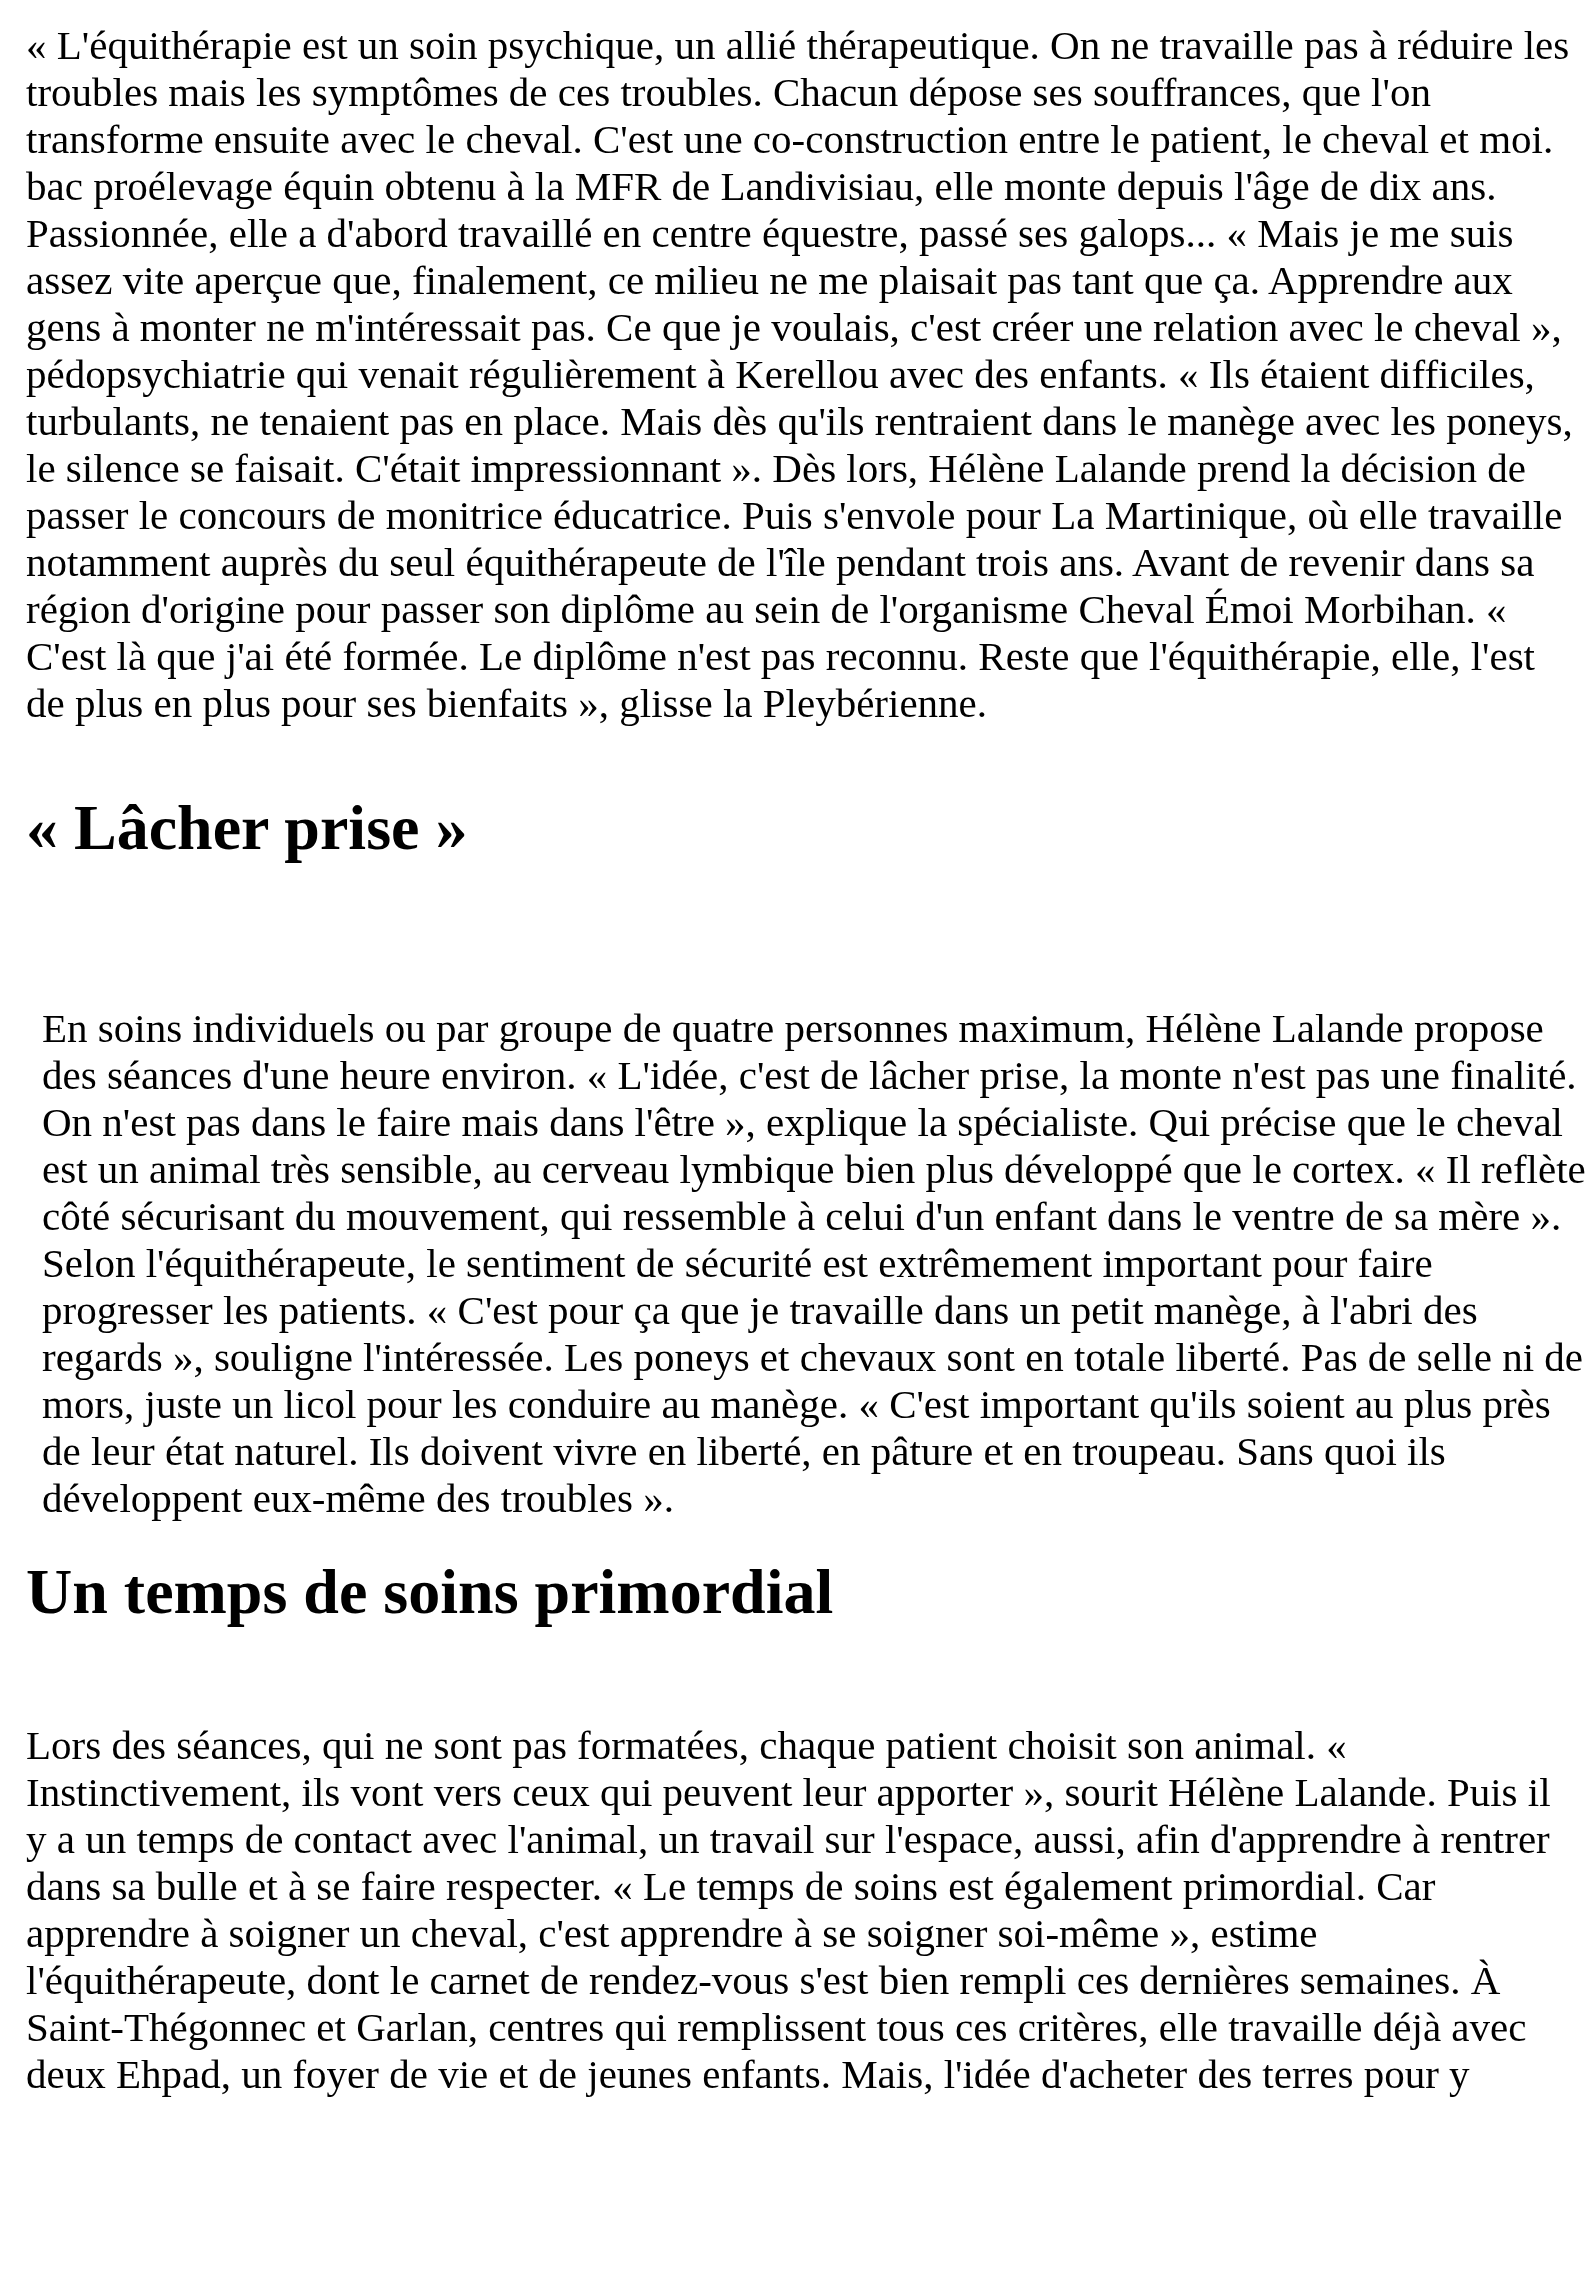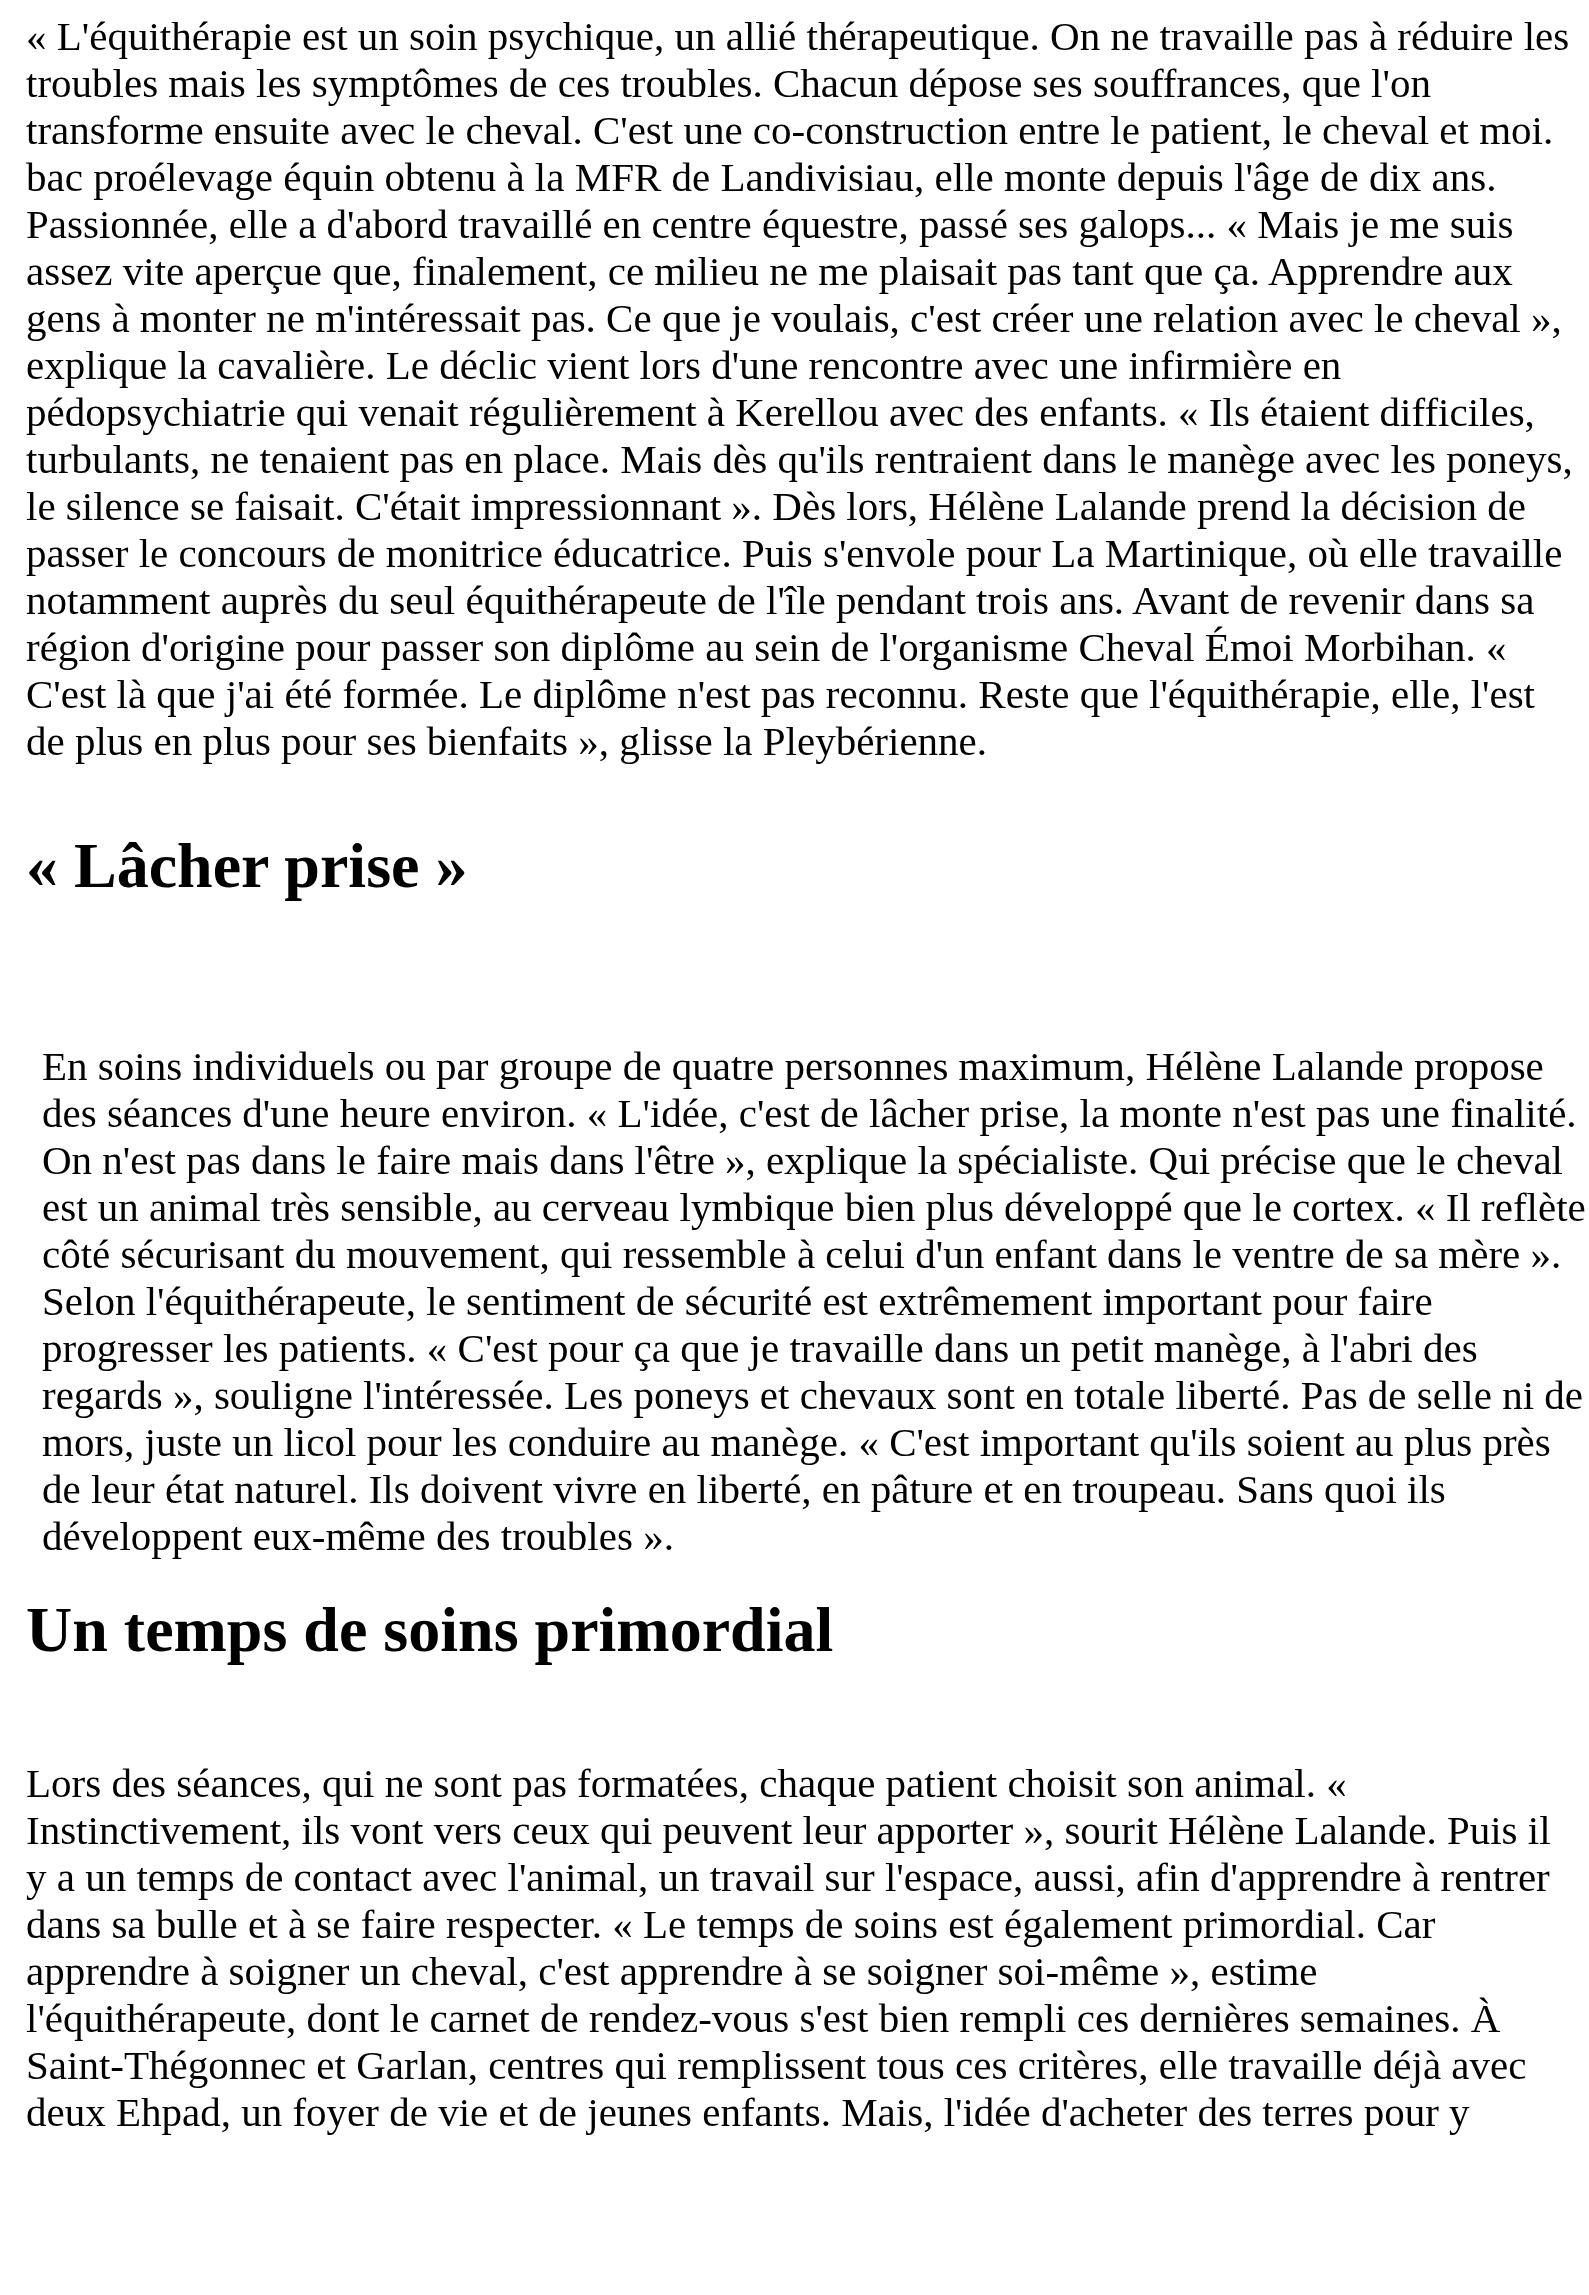--- a/index.html
+++ b/index.html
@@ -9,21 +9,21 @@
     }
     body {
       width: 1589px;
       height: 2295px;
       overflow: hidden;
       color: #000000;
       font-family: "Liberation Serif", "DejaVu Serif", serif;
     }
     .page {
       position: relative;
-      padding: 13px 26px 0 26px;
+      padding: 22px 26px 0 26px;
       box-sizing: border-box;
       width: 1589px;
     }
     .para {
       margin: 0;
       font-size: 41px;
       line-height: 47px;
       font-weight: normal;
     }
     .para .line {
@@ -49,21 +49,20 @@
 <div class="page">
 
   <p id="p1" class="para">
     <span class="line">« L'équithérapie est un soin psychique, un allié thérapeutique. On ne travaille pas à réduire les</span>
     <span class="line">troubles mais les symptômes de ces troubles. Chacun dépose ses souffrances, que l'on</span>
     <span class="line">transforme ensuite avec le cheval. C'est une co-construction entre le patient, le cheval et moi.</span>
     <span class="line">bac proélevage équin obtenu à la MFR de Landivisiau, elle monte depuis l'âge de dix ans.</span>
     <span class="line">Passionnée, elle a d'abord travaillé en centre équestre, passé ses galops... « Mais je me suis</span>
     <span class="line">assez vite aperçue que, finalement, ce milieu ne me plaisait pas tant que ça. Apprendre aux</span>
     <span class="line">gens à monter ne m'intéressait pas. Ce que je voulais, c'est créer une relation avec le cheval »,</span>
-    <span class="line">explique la cavalière. Le déclic vient lors d'une rencontre avec une infirmière en</span>
     <span class="line">pédopsychiatrie qui venait régulièrement à Kerellou avec des enfants. « Ils étaient difficiles,</span>
     <span class="line">turbulants, ne tenaient pas en place. Mais dès qu'ils rentraient dans le manège avec les poneys,</span>
     <span class="line">le silence se faisait. C'était impressionnant ». Dès lors, Hélène Lalande prend la décision de</span>
     <span class="line">passer le concours de monitrice éducatrice. Puis s'envole pour La Martinique, où elle travaille</span>
     <span class="line">notamment auprès du seul équithérapeute de l'île pendant trois ans. Avant de revenir dans sa</span>
     <span class="line">région d'origine pour passer son diplôme au sein de l'organisme Cheval Émoi Morbihan. «</span>
     <span class="line">C'est là que j'ai été formée. Le diplôme n'est pas reconnu. Reste que l'équithérapie, elle, l'est</span>
     <span class="line">de plus en plus pour ses bienfaits », glisse la Pleybérienne.</span>
   </p>
 

